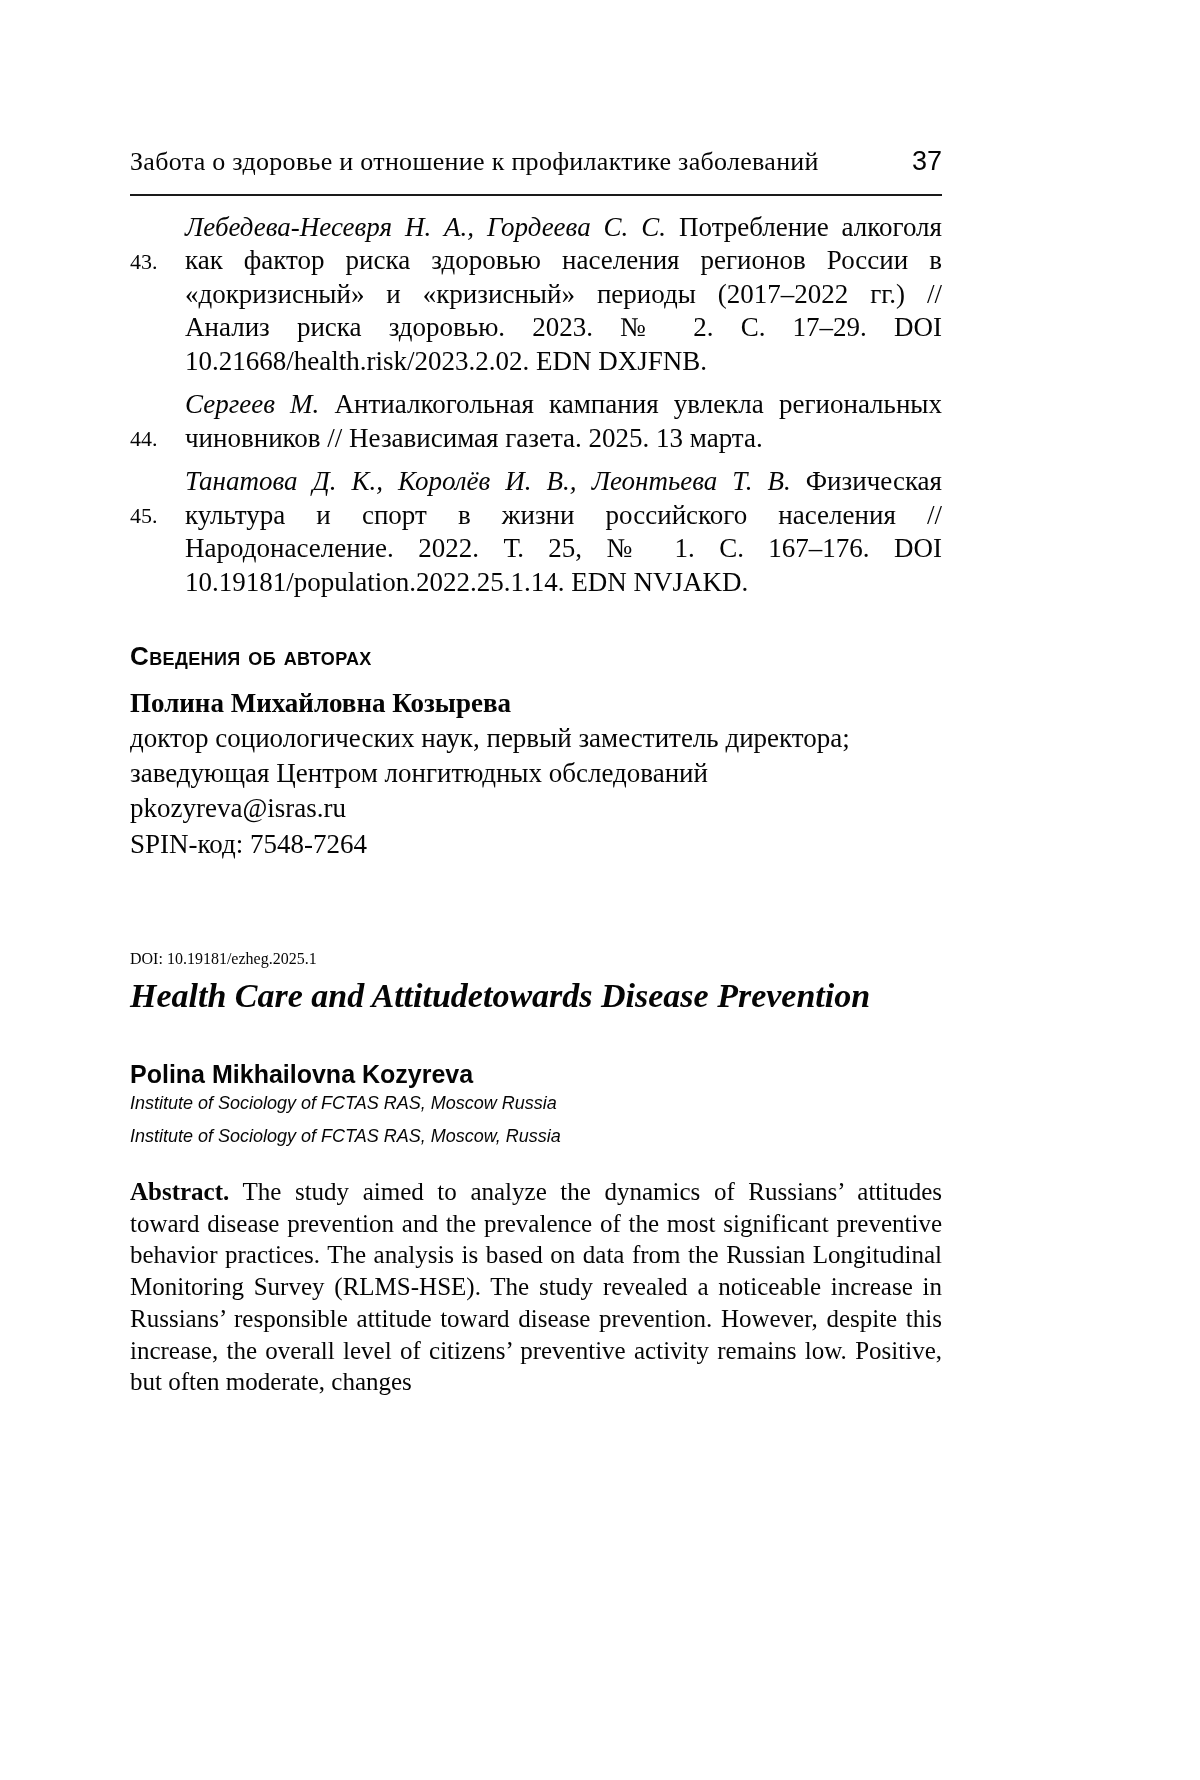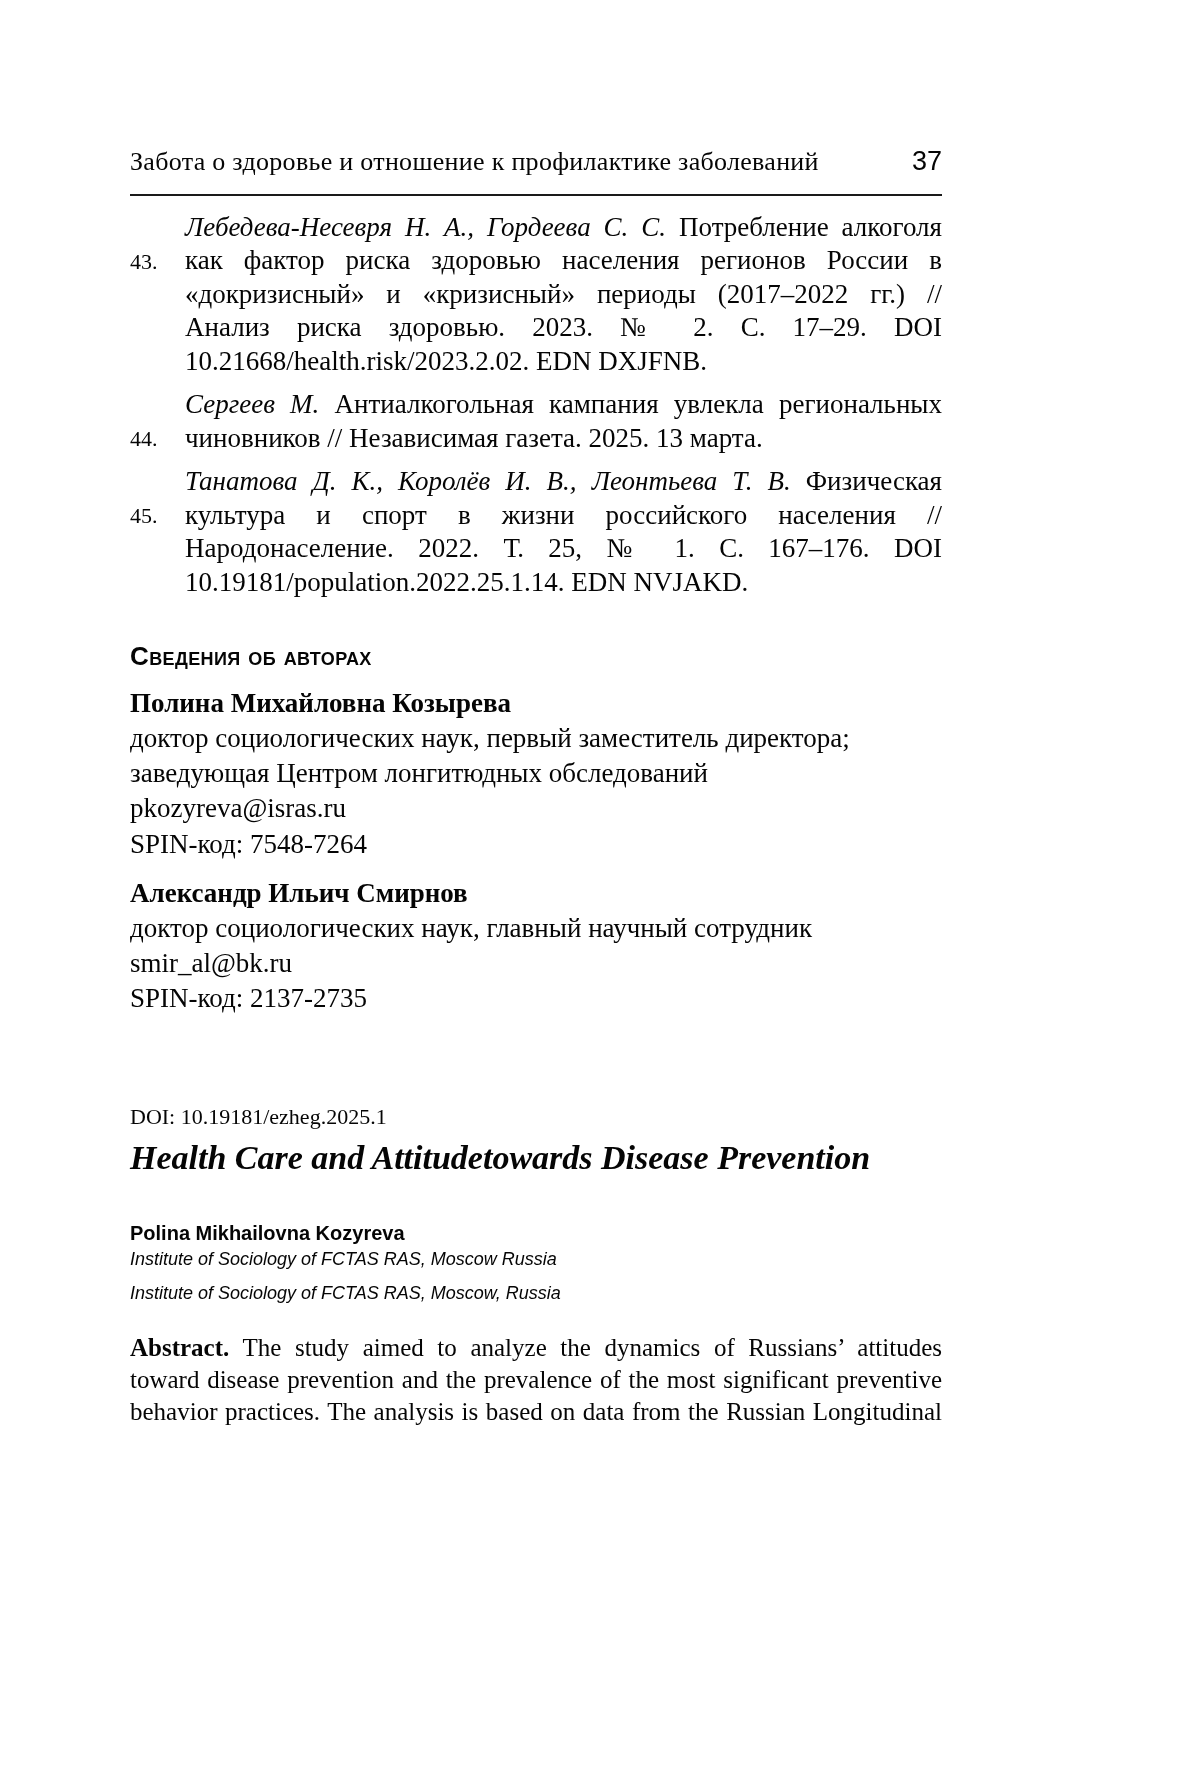--- a/index.html
+++ b/index.html
@@ -52,33 +52,33 @@
     font-variant: small-caps;
     font-size: 26px;
     letter-spacing: 0.4px;
   }
   .author-block { margin-top: 14px; }
   .author-name { font-weight: bold; font-size: 27px; line-height: 1.3; }
   .author-line { font-size: 27px; line-height: 1.3; }
 
   
   .english-section { margin-top: 88px; }
-  .doi-line { font-size: 22px; margin-top: 32px; }
+  .doi-line { font-size: 16px; margin-top: 32px; }
   .en-title {
     font-size: 34px;
     font-weight: bold;
     margin-top: 8px;
     line-height: 1.15;
     font-style: italic;
   }
   .en-author { margin-top: 12px; }
   .en-author-name {
     font-family: "Liberation Sans", sans-serif;
     font-weight: bold;
-    font-size: 20px;
+    font-size: 25px;
     line-height: 1.2;
     margin-top: 44px;
   }
   .en-affiliation {
     font-family: "Liberation Sans", sans-serif;
     font-style: italic;
     font-size: 18px;
     margin-top: 4px;
     line-height: 1.2;
   }
@@ -122,26 +122,20 @@
     <div class="section-heading">Сведения об авторах</div>
 
     <div class="author-block">
       <div class="author-name">Полина Михайловна Козырева</div>
       <div class="author-line">доктор социологических наук, первый заместитель директора;</div>
       <div class="author-line">заведующая Центром лонгитюдных обследований</div>
       <div class="author-line">pkozyreva@isras.ru</div>
       <div class="author-line">SPIN-код: 7548-7264</div>
     </div>
 
-    <div class="author-block">
-      <div class="author-name">Александр Ильич Смирнов</div>
-      <div class="author-line">доктор социологических наук, главный научный сотрудник</div>
-      <div class="author-line">smir_al@bk.ru</div>
-      <div class="author-line">SPIN-код: 2137-2735</div>
-    </div>
   </div>
 
   <div class="english-section">
     <div class="doi-line">
       <span>DOI:</span>
       <span>10.19181/ezheg.2025.1</span>
     </div>
 
     <div class="en-title">Health Care and Attitudetowards Disease Prevention</div>
 

